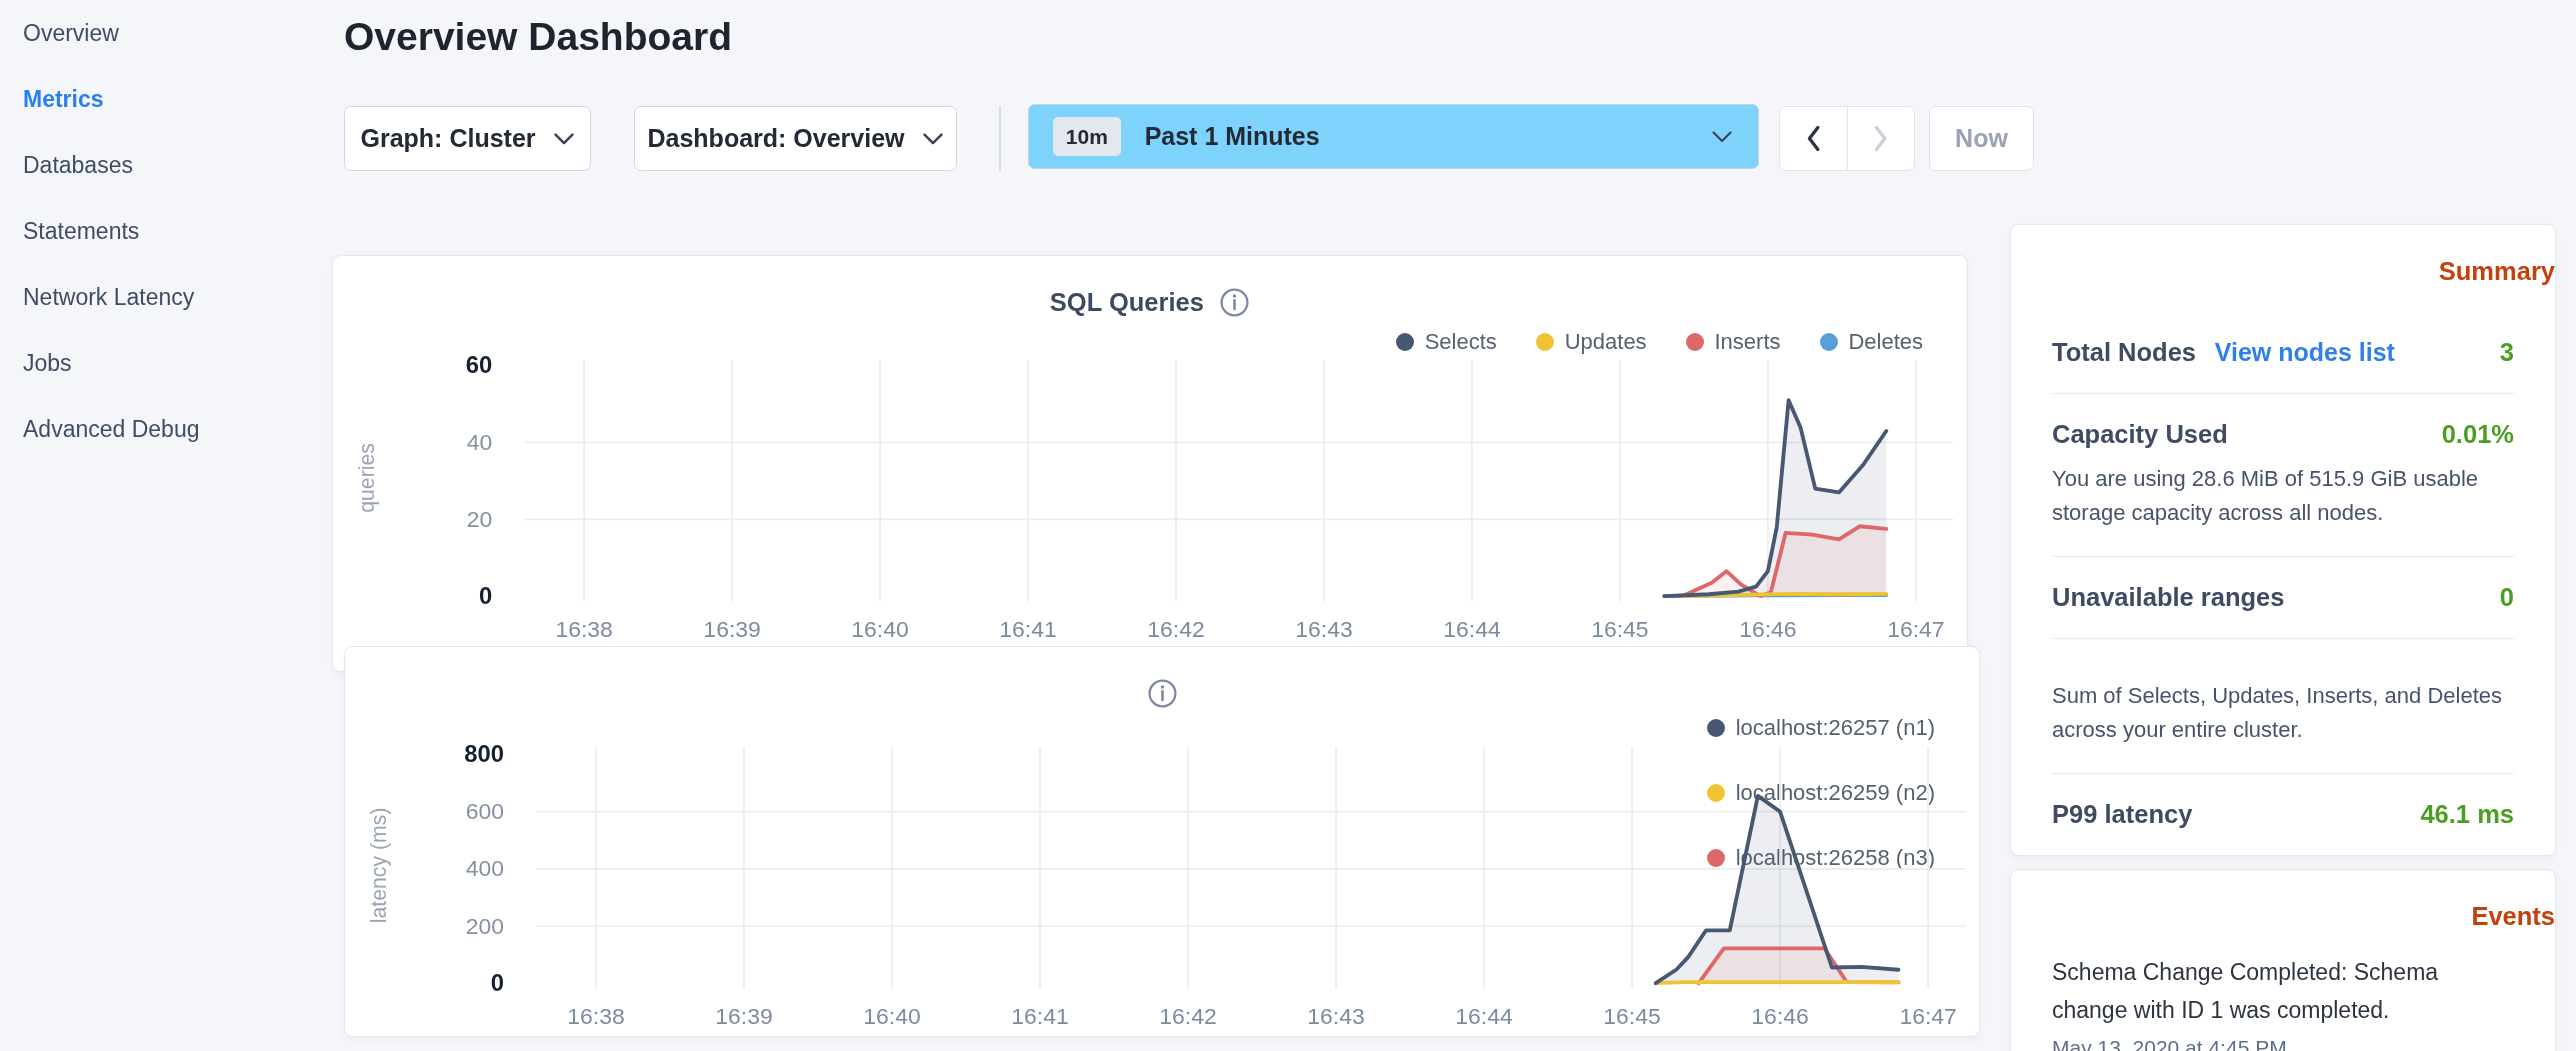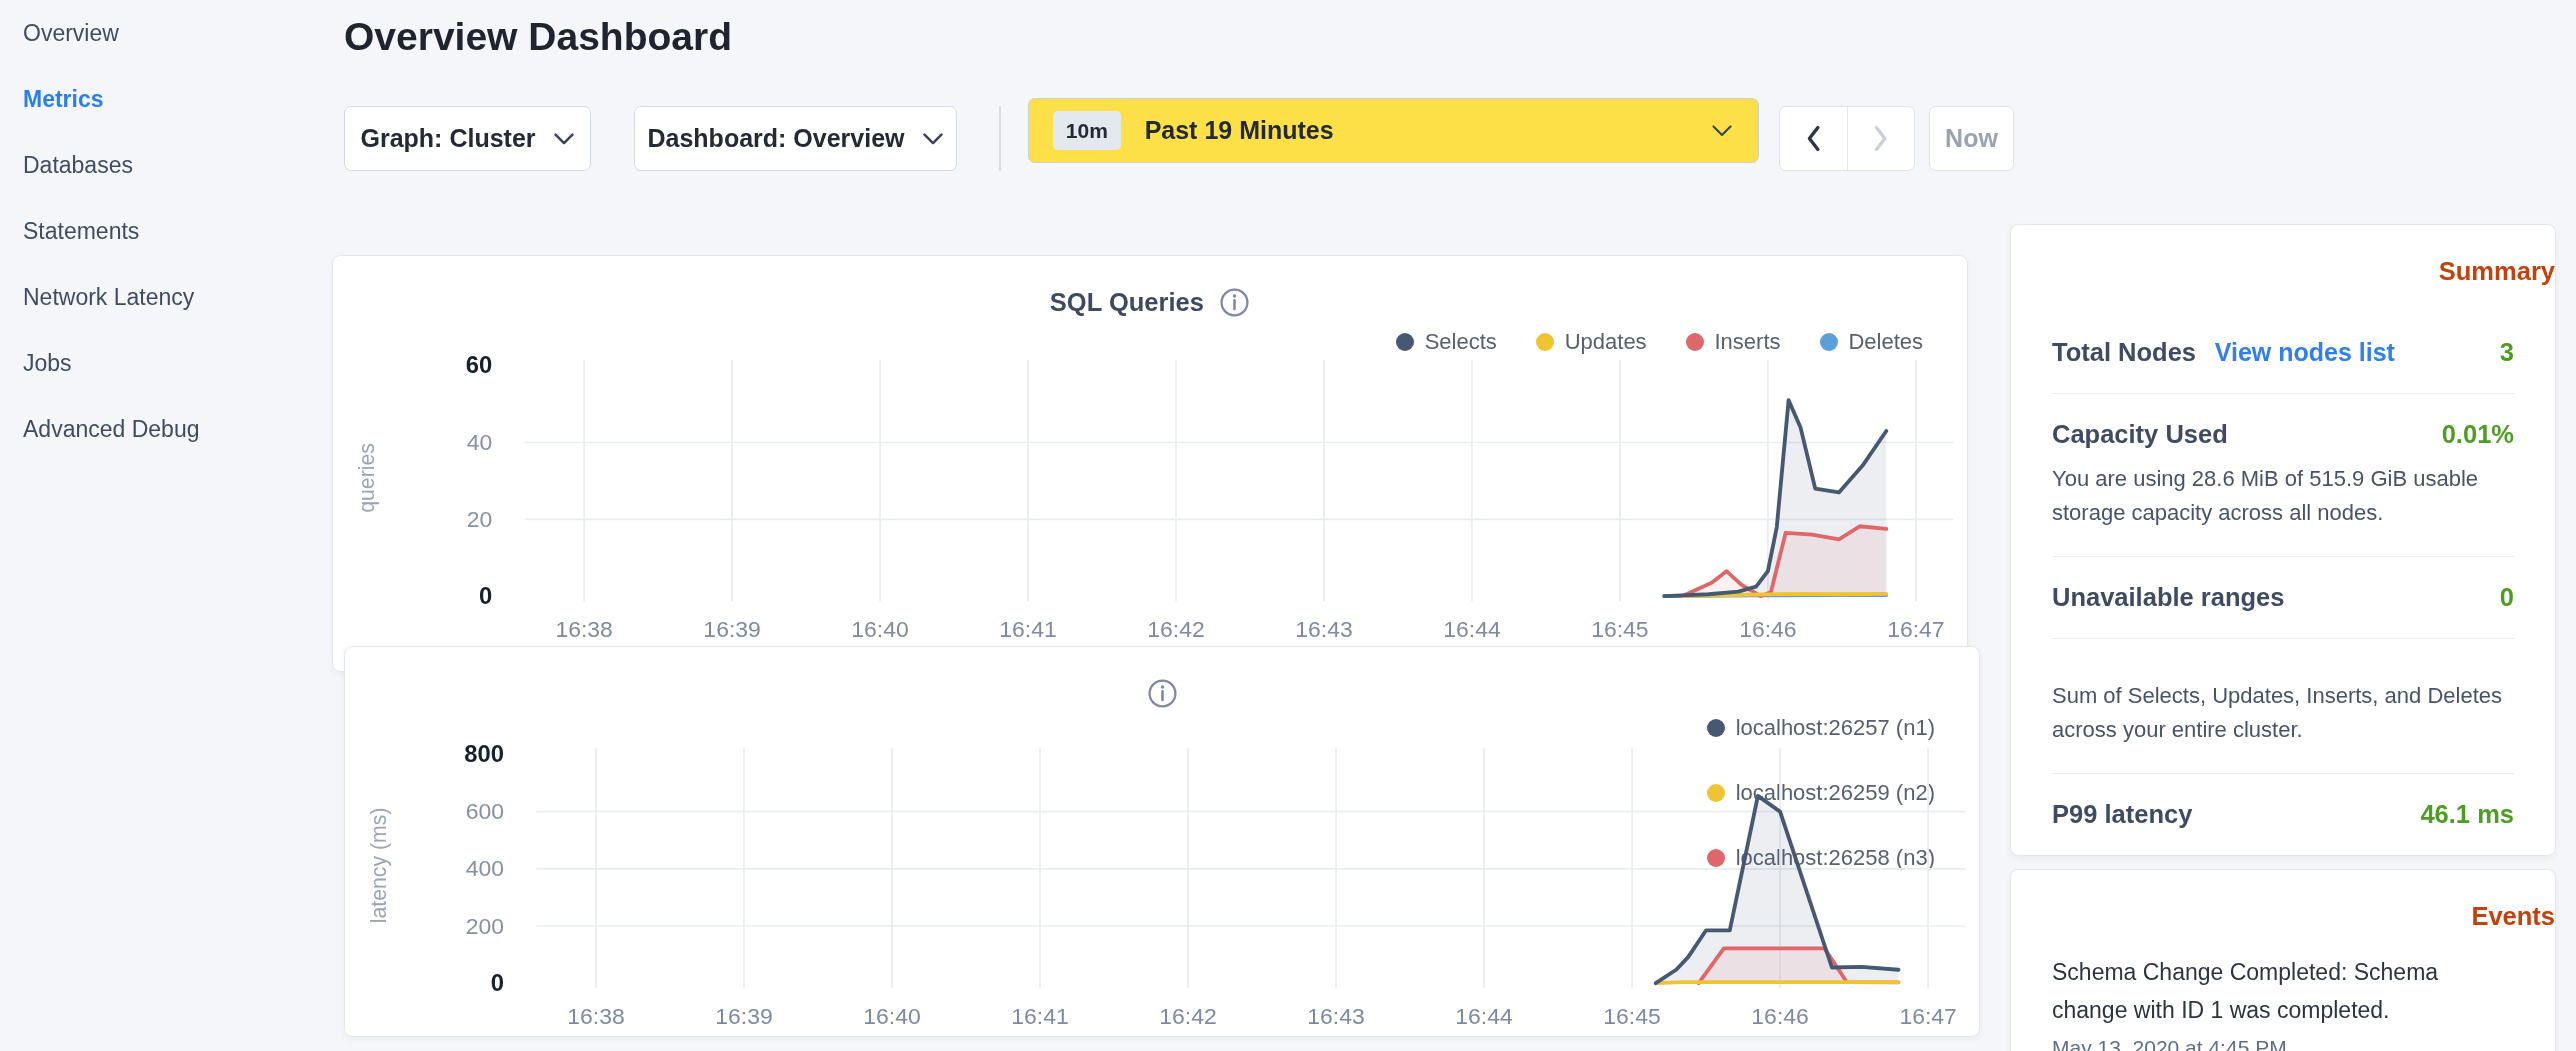--- a/index.html
+++ b/index.html
@@ -17,30 +17,30 @@
   .side-item.active { color: #2b7fed; font-weight: 700; }
 
   
   .main-title { position: absolute; left: 344px; top: 15.3px; font-size: 39px; font-weight: 600; color: #1f242e; }
   .btn { position: absolute; top: 106px; height: 65px; background: #fff; border: 0.9px solid #d3d9e2; border-radius: 6.8px;
          display: flex; align-items: center; justify-content: center; font-size: 25px; font-weight: 700; color: #242a35; cursor: pointer; }
   .btn .chev { margin-left: 17px; }
   #graph-btn { left: 344px; width: 247px; }
   #dash-btn { left: 634px; width: 323px; }
   .vdivider { position: absolute; left: 999px; top: 106px; width: 1.7px; height: 65px; background: #d8dde5; }
-  .time-box { position: absolute; left: 1028px; top: 98px; width: 731px; height: 65px; background: #fde047; border: 0.9px solid #c9d1dc;
+  .time-box { position: absolute; left: 1028px; top: 104px; width: 731px; height: 65px; background: #7dd3fc; border: 0.9px solid #c9d1dc;
               border-radius: 6.8px; display: flex; align-items: center; padding: 0 24px; cursor: pointer; }
   .time-badge { background: #e3e8ef; border-radius: 5.1px; padding: 7.7px 12.8px; font-size: 21px; font-weight: 700; color: #242a35; }
   .time-label { margin-left: 24px; font-size: 25px; font-weight: 700; color: #242a35; }
   .time-box .chev { margin-left: auto; }
   .arrow-group { position: absolute; left: 1779px; top: 106px; width: 136px; height: 65px; background: #fff;
                  border: 0.9px solid #dfe3ea; border-radius: 6.8px; display: flex; overflow: hidden; }
   .arrow-btn { flex: 1; display: flex; align-items: center; justify-content: center; cursor: pointer; }
   .arrow-btn + .arrow-btn { border-left: 0.9px solid #e4e8ee; }
-  .now-btn { position: absolute; left: 1929px; top: 106px; width: 85px; height: 65px; background: #fff; border: 0.9px solid #dfe3ea;
+  .now-btn { position: absolute; left: 1929px; top: 106px; width: 105px; height: 65px; background: #fff; border: 0.9px solid #dfe3ea;
              border-radius: 6.8px; color: #99a3b3; font-size: 25px; font-weight: 700; display: flex; align-items: center; justify-content: center; }
 
   
   .card { position: absolute; background: #fff; border: 0.9px solid #e3e7ed; border-radius: 8.5px; box-shadow: 0 2.6px 6.8px rgba(60,70,90,0.05); }
   #chart-card-1 { left: 332px; top: 219px; width: 1636px; height: 417px; margin-top: 36px; }
   #chart-card-2 { left: 344px; top: 646px; width: 1636px; height: 391px; }
   #summary-card { left: 2010px; top: 224px; width: 546px; height: 632px; }
   #events-card  { left: 2010px; top: 869px; width: 546px; height: 255px; }
 
   .chart-title-row { position: absolute; left: 0; right: 0; top: 31px; display: flex; align-items: center; justify-content: center; gap: 15.3px; }
@@ -95,21 +95,21 @@
   <div class="btn" id="dash-btn">
     <span>Dashboard: Overview</span>
     <svg class="chev" width="22" height="13.6" viewBox="0 0 26 16">
       <polyline points="3,3 13,13 23,3" fill="none" stroke="#3b4454" stroke-width="3" stroke-linecap="round" stroke-linejoin="round"></polyline>
     </svg>
   </div>
   <div class="vdivider"></div>
 
   <div class="time-box">
     <span class="time-badge">10m</span>
-    <span class="time-label">Past 19 Minutes</span>
+    <span class="time-label">Past 1 Minutes</span>
     <svg class="chev" width="24" height="15.3" viewBox="0 0 28 18">
       <polyline points="4,4 14,14 24,4" fill="none" stroke="#3b4454" stroke-width="2.5" stroke-linecap="round" stroke-linejoin="round"></polyline>
     </svg>
   </div>
 
   <div class="arrow-group">
     <div class="arrow-btn">
       <svg width="15.3" height="27" viewBox="0 0 18 32">
         <polyline points="14,3 4,16 14,29" fill="none" stroke="#2c3648" stroke-width="4" stroke-linecap="round" stroke-linejoin="round"></polyline>
       </svg>

